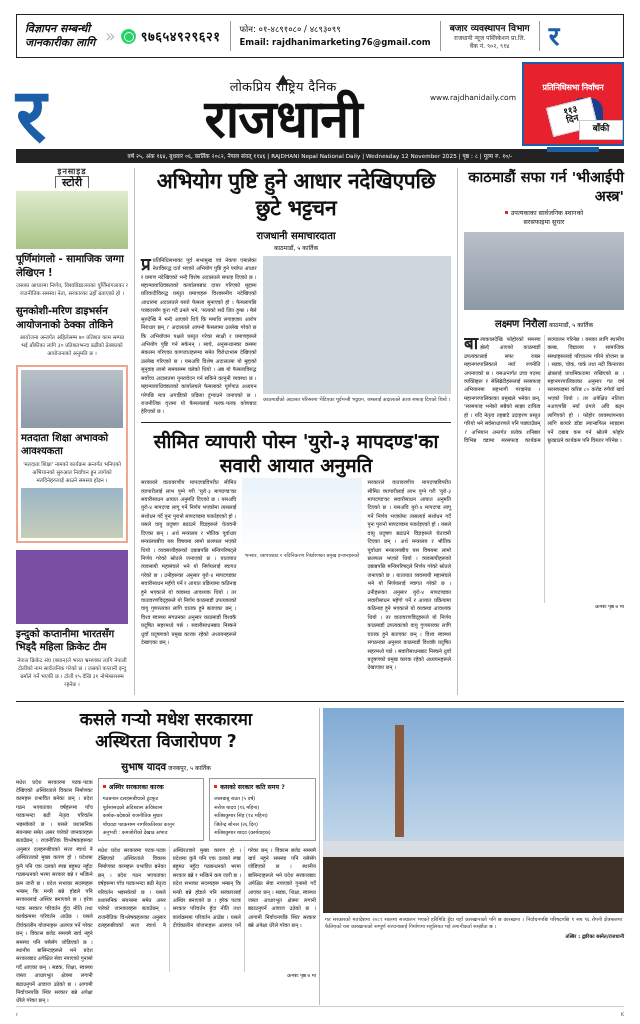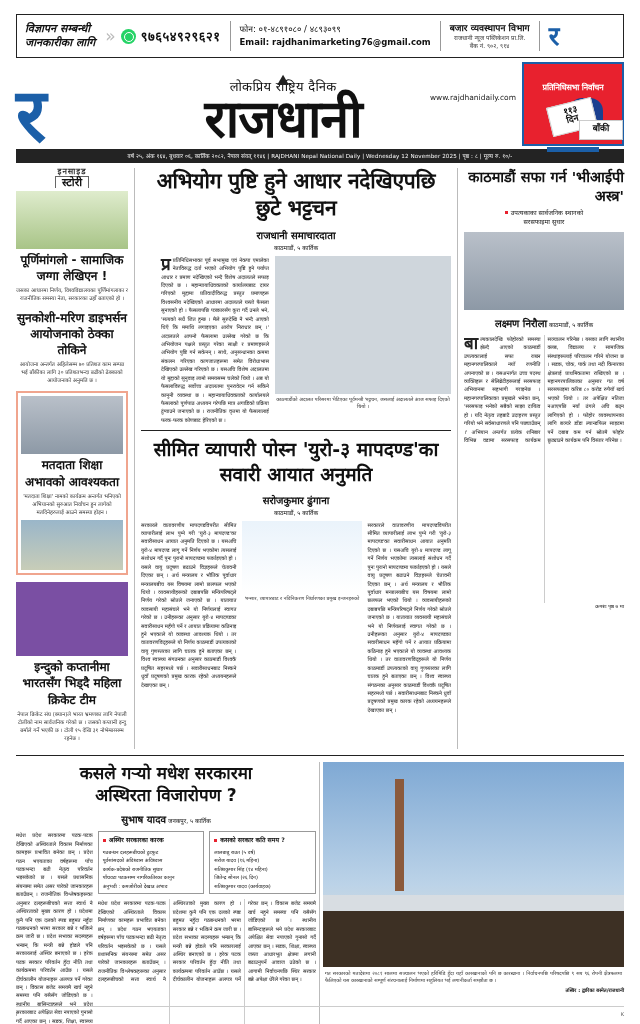--- a/index.html
+++ b/index.html
@@ -50,21 +50,21 @@
   .col-mid { flex:1; }
   .col-right { width:160px; }
   .rule-v { width:1px; background:#bbb; }
 
   
   .inside-hd { text-align:center; font-size:11px; font-weight:bold; line-height:1; padding-bottom:3px;}
   .inside-hd .a{font-size:8px;letter-spacing:1px;color:#333;}
   .inside-hd .b{border:1px solid #666;border-width:1px 1px 0 1px;display:inline-block;padding:0 6px;}
   .side-item { margin-bottom:7px; }
   .side-img { width:100%; height:58px; background:#9db68c; }
-  .side-ttl { font-size:12px; font-weight:bold; text-align:center; line-height:1.35; margin:3px 0 2px; }
+  .side-ttl { font-size:10px; font-weight:bold; line-height:1.35; margin:3px 0 2px; }
   .side-txt { font-size:5.4px; line-height:1.5; text-align:center; color:#333; }
   .side-hl { border:2px solid #f0a58e; border-width:2px 2px 2px 2px; padding:3px; }
 
   
   h1.head { font-size:21px; font-weight:bold; text-align:center; line-height:1.28; letter-spacing:-.3px; }
   h2.head2 { font-size:19px; font-weight:bold; text-align:center; line-height:1.3; }
   .byline { text-align:center; font-size:6px; margin:6px 0 4px; line-height:1.5;}
   .byline b{font-size:10px;}
   .cols3 { column-count:3; column-gap:7px; column-rule:1px solid #ccc; font-size:5.2px; line-height:1.62; text-align:justify; color:#222; }
   .cols2 { column-count:2; column-gap:7px; column-rule:1px solid #ccc; font-size:5.2px; line-height:1.62; text-align:justify; color:#222; }
@@ -179,37 +179,33 @@
     </div>
 
     <div class="rule-v"></div>
 
     <div class="col-mid">
       <h1 class="head">अभियोग पुष्टि हुने आधार नदेखिएपछि छुटे भट्टचन</h1>
       <div class="byline">
         <b>राजधानी समाचारदाता</b><br>
         <span>काठमाडौं, ५ कार्तिक</span>
       </div>
-      <div style="display:flex;gap:6px;margin-left:20px;">
+      <div style="display:flex;gap:6px;">
         <div style="width:38%;font-size:5.2px;line-height:1.62;text-align:justify;" class="col1">
           <span class="drop">प्र</span><span>प्रतिनिधिसभाका पूर्व सभामुख एवं नेकपा एमालेका नेताविरुद्ध दर्ता भएको अभियोग पुष्टि हुने पर्याप्त आधार र प्रमाण नदेखिएको भन्दै विशेष अदालतले सफाइ दिएको छ । महान्यायाधिवक्ताको कार्यालयबाट दायर गरिएको मुद्दामा प्रतिवादीविरुद्ध प्रस्तुत प्रमाणहरू विश्वसनीय नदेखिएको आधारमा अदालतले यस्तो फैसला सुनाएको हो । फैसलापछि पत्रकारसँग कुरा गर्दै उनले भने, 'सत्यको सधैं जित हुन्छ । मैले सुरुदेखि नै भन्दै आएको थिएँ कि ममाथि लगाइएका आरोप निराधार छन् ।' अदालतले आफ्नो फैसलामा उल्लेख गरेको छ कि अभियोजन पक्षले प्रस्तुत गरेका साक्षी र प्रमाणहरूले अभियोग पुष्टि गर्न सकेनन् । साथै, अनुसन्धानका क्रममा संकलन गरिएका कागजातहरूमा समेत विरोधाभास देखिएको उल्लेख गरिएको छ । यसअघि विशेष अदालतमा यो मुद्दाको सुनुवाइ लामो समयसम्म चलेको थियो । अब यो फैसलाविरुद्ध सर्वोच्च अदालतमा पुनरावेदन गर्न सकिने कानुनी व्यवस्था छ । महान्यायाधिवक्ताको कार्यालयले फैसलाको पूर्णपाठ अध्ययन गरेपछि मात्र अगाडिको प्रक्रिया टुंग्याउने जनाएको छ । राजनीतिक वृत्तमा यो फैसलालाई फरक-फरक कोणबाट हेरिएको छ ।</span>
         </div>
         <div style="width:62%;">
           <div class="photo" style="height:138px;"></div>
           <div class="cap">काठमाडौंको अदालत परिसरमा भेटिएका पूर्वमन्त्री भट्टचन, जसलाई अदालतले आज सफाइ दिएको थियो ।</div>
         </div>
       </div>
 
       <div class="hr"></div>
 
       <h2 class="head2">सीमित व्यापारी पोस्न 'युरो-३ मापदण्ड'का सवारी आयात अनुमति</h2>
-      <div class="byline">
-        <b>सरोजकुमार ढुंगाना</b><br>
-        <span>काठमाडौं, ५ कार्तिक</span>
-      </div>
       <div style="display:flex;gap:6px;">
         <div style="width:32%;" class="col1">
           <span>सरकारले वातावरणीय मापदण्डविपरीत सीमित व्यापारीलाई लाभ पुग्ने गरी 'युरो-३ मापदण्ड'का सवारीसाधन आयात अनुमति दिएको छ । यसअघि युरो-४ मापदण्ड लागू गर्ने निर्णय भएकोमा त्यसलाई संशोधन गर्दै पुनः पुरानो मापदण्डमा फर्काइएको हो । यसले वायु प्रदूषण बढाउने विज्ञहरूले चेतावनी दिएका छन् । अर्थ मन्त्रालय र भौतिक पूर्वाधार मन्त्रालयबीच यस विषयमा लामो छलफल भएको थियो । व्यवसायीहरूको दबाबपछि मन्त्रिपरिषद्ले निर्णय गरेको स्रोतले जनाएको छ । यातायात व्यवसायी महासंघले भने यो निर्णयलाई स्वागत गरेको छ । उनीहरूका अनुसार युरो-४ मापदण्डका सवारीसाधन महँगो पर्ने र आयात प्रक्रियामा कठिनाइ हुने भएकाले यो व्यवस्था आवश्यक थियो । तर वातावरणविद्हरूले यो निर्णय काठमाडौं उपत्यकाको वायु गुणस्तरका लागि घातक हुने बताएका छन् । विश्व स्वास्थ्य संगठनका अनुसार काठमाडौं विश्वकै प्रदूषित सहरमध्ये पर्छ । सवारीसाधनबाट निस्कने धुवाँ प्रदूषणको प्रमुख कारक रहेको अध्ययनहरूले देखाएका छन् ।</span>
         </div>
         <div style="width:40%;">
           <div class="photo img-bus" style="height:72px;"></div>
           <div class="cap">भन्सार, व्यापारबाट र नविनिकरण निर्धारणका प्रमुख इन्जनहरुको</div>
         </div>
         <div style="width:28%;" class="col1">
           <span>सरकारले वातावरणीय मापदण्डविपरीत सीमित व्यापारीलाई लाभ पुग्ने गरी 'युरो-३ मापदण्ड'का सवारीसाधन आयात अनुमति दिएको छ । यसअघि युरो-४ मापदण्ड लागू गर्ने निर्णय भएकोमा त्यसलाई संशोधन गर्दै पुनः पुरानो मापदण्डमा फर्काइएको हो । यसले वायु प्रदूषण बढाउने विज्ञहरूले चेतावनी दिएका छन् । अर्थ मन्त्रालय र भौतिक पूर्वाधार मन्त्रालयबीच यस विषयमा लामो छलफल भएको थियो । व्यवसायीहरूको दबाबपछि मन्त्रिपरिषद्ले निर्णय गरेको स्रोतले जनाएको छ । यातायात व्यवसायी महासंघले भने यो निर्णयलाई स्वागत गरेको छ । उनीहरूका अनुसार युरो-४ मापदण्डका सवारीसाधन महँगो पर्ने र आयात प्रक्रियामा कठिनाइ हुने भएकाले यो व्यवस्था आवश्यक थियो । तर वातावरणविद्हरूले यो निर्णय काठमाडौं उपत्यकाको वायु गुणस्तरका लागि घातक हुने बताएका छन् । विश्व स्वास्थ्य संगठनका अनुसार काठमाडौं विश्वकै प्रदूषित सहरमध्ये पर्छ । सवारीसाधनबाट निस्कने धुवाँ प्रदूषणको प्रमुख कारक रहेको अध्ययनहरूले देखाएका छन् ।</span>

